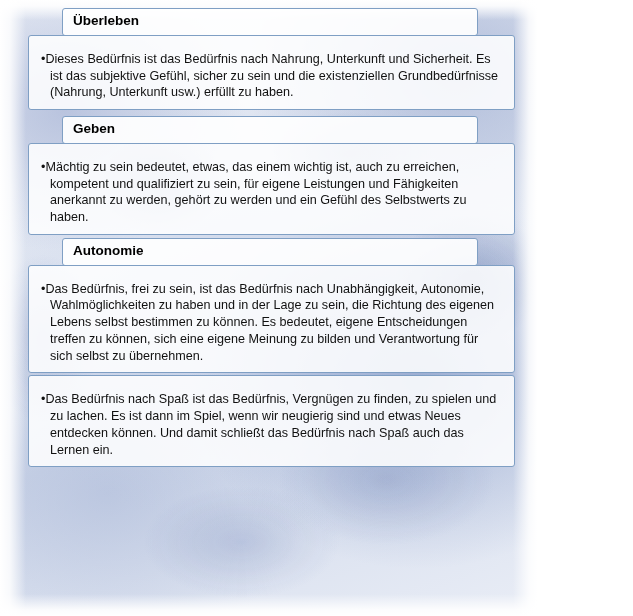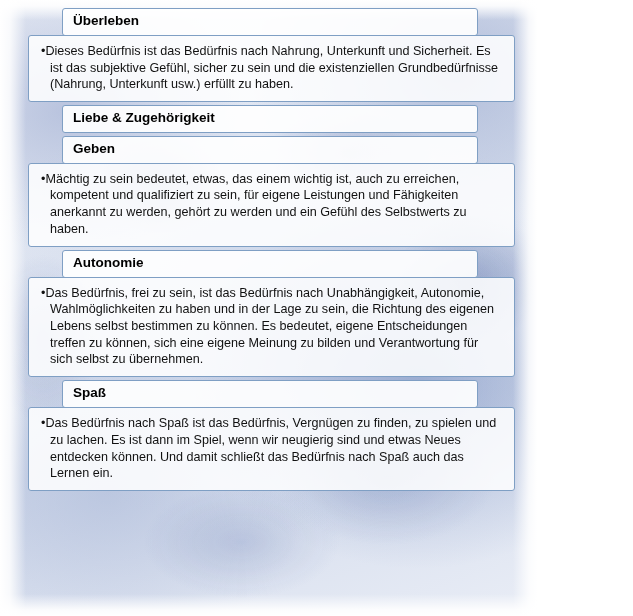--- a/index.html
+++ b/index.html
@@ -84,21 +84,21 @@
     font-size: 13.5px;
     font-weight: bold;
     color: #000000;
     line-height: 1.1;
   }
 
   .need-body-box {
     border: 1px solid #7f9fc4;
     background: rgba(255,255,255,0.86);
     border-radius: 3px;
-    padding: 7px 12px 8px 12px;
+    padding: 15px 12px 8px 12px;
     box-sizing: border-box;
     margin-top: -1px;
     width: 100%;
   }
   .need-body {
     font-size: 12.6px;
     color: #111111;
     line-height: 1.33;
     padding-left: 9px;
     text-indent: -9px;
@@ -120,23 +120,20 @@
       <div class="need-block">
         <div class="need-title-box">
           <div class="need-title">Überleben</div>
         </div>
         <div class="need-body-box">
           <div class="need-body"><span class="bullet">•</span><span>Dieses Bedürfnis ist das Bedürfnis nach Nahrung, Unterkunft und Sicherheit. Es ist das subjektive Gefühl, sicher zu sein und die existenziellen Grundbedürfnisse (Nahrung, Unterkunft usw.) erfüllt zu haben.</span></div>
         </div>
       </div>
 
       <div class="need-block">
-        <div class="need-title-box">
-          <div class="need-title">Liebe &amp; Zugehörigkeit</div>
-        </div>
       </div>
 
       <div class="need-block">
         <div class="need-title-box">
           <div class="need-title">Geben</div>
         </div>
         <div class="need-body-box">
           <div class="need-body"><span class="bullet">•</span><span>Mächtig zu sein bedeutet, etwas, das einem wichtig ist, auch zu erreichen, kompetent und qualifiziert zu sein, für eigene Leistungen und Fähigkeiten anerkannt zu werden, gehört zu werden und ein Gefühl des Selbstwerts zu haben.</span></div>
         </div>
       </div>
@@ -144,23 +141,20 @@
       <div class="need-block">
         <div class="need-title-box">
           <div class="need-title">Autonomie</div>
         </div>
         <div class="need-body-box">
           <div class="need-body"><span class="bullet">•</span><span>Das Bedürfnis, frei zu sein, ist das Bedürfnis nach Unabhängigkeit, Autonomie, Wahlmöglichkeiten zu haben und in der Lage zu sein, die Richtung des eigenen Lebens selbst bestimmen zu können. Es bedeutet, eigene Entscheidungen treffen zu können, sich eine eigene Meinung zu bilden und Verantwortung für sich selbst zu übernehmen.</span></div>
         </div>
       </div>
 
       <div class="need-block">
-        <div class="need-title-box">
-          <div class="need-title">Spaß</div>
-        </div>
         <div class="need-body-box">
           <div class="need-body"><span class="bullet">•</span><span>Das Bedürfnis nach Spaß ist das Bedürfnis, Vergnügen zu finden, zu spielen und zu lachen. Es ist dann im Spiel, wenn wir neugierig sind und etwas Neues entdecken können. Und damit schließt das Bedürfnis nach Spaß auch das Lernen ein.</span></div>
         </div>
       </div>
 
     </div>
   </div>
 </div>
 
 </body></html>

